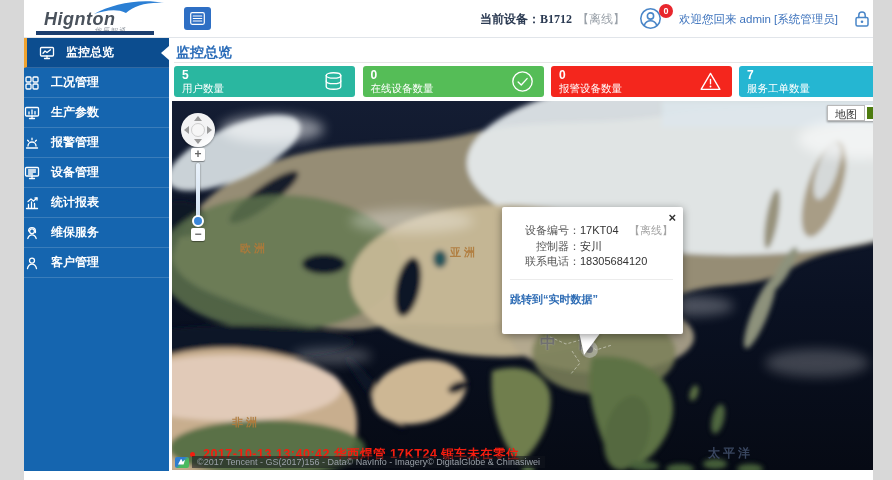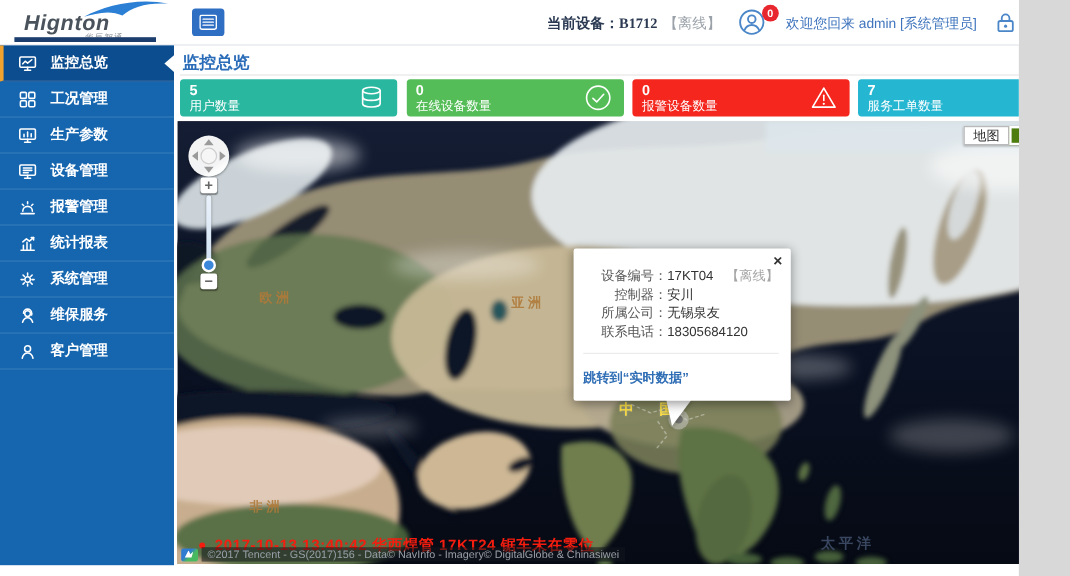--- a/index.html
+++ b/index.html
@@ -1,57 +1,57 @@
 <!DOCTYPE html>
 <html><head>
 <meta charset="utf-8">
 <style>
   * { box-sizing: border-box; margin: 0; padding: 0; }
   body { background:#d8d8d8; font-family:"Liberation Sans",sans-serif; }
-  .app { position:relative; width:849px; height:480px; background:#fff; overflow:hidden; }
+  .app { position:relative; width:849px; height:480px; background:#fff; overflow:hidden;margin-left:24px; }
 
   
   .header { position:absolute; left:0; top:0; width:892px; height:38px; background:#fff; border-bottom:1px solid #e1e5ea; z-index:5; }
   .logo { position:absolute; left:12px; top:1px; width:132px; height:36px; }
   .logo-text { position:absolute; left:8px; top:8px; font-size:18px; font-weight:bold; font-style:italic; color:#4a525c; letter-spacing:0.5px; }
   .logo-sub { position:absolute; left:58px; top:25px; font-size:7px; color:#8d949c; font-style:italic; letter-spacing:1px; }
   .logo-swoosh { position:absolute; left:52px; top:-1px; }
   .logo-bar { position:absolute; left:0px; top:30px; width:118px; height:4px; background:#1c3e6e; }
   .menu-btn { position:absolute; left:160px; top:7px; width:27px; height:23px; background:#2e6fc4; border-radius:3px; display:flex; align-items:center; justify-content:center; cursor:pointer; }
   .hdr-right { position:absolute; right:10px; top:0; height:38px; display:flex; align-items:center; gap:14px; }
   .cur-dev { font-size:12px; font-weight:bold; color:#2b3a52;font-family:Liberation Serif, serif; }
   .cur-dev .status { font-weight:normal; color:#9aa1a9; margin-left:2px; }
   .user-wrap { position:relative; width:26px; height:24px; cursor:pointer; }
   .badge { position:absolute; right:-8px; top:-3px; min-width:14px; height:14px; background:#e8262d; border-radius:8px; color:#fff; font-size:9px; font-weight:bold; text-align:center; line-height:14px; padding:0 3px; }
   .welcome { font-size:11.5px; color:#3f74bd; }
   .hdr-icon { width:20px; height:20px; cursor:pointer; }
 
   
   .sidebar { position:absolute; left:0; top:38px; width:145px; height:433px; background:#1565af; z-index:4; }
-  .side-item { position:relative; display:flex; align-items:center; gap:11px; height:30px; padding-left:15px; border-bottom:1px solid rgba(255,255,255,0.16); color:#fff; font-size:12px; font-weight:bold; cursor:pointer; }
+  .side-item { position:relative; display:flex; align-items:center; gap:11px; height:30px; border-bottom:1px solid rgba(255,255,255,0.16); color:#fff; font-size:12px; font-weight:bold; cursor:pointer; }
   .side-item.active { background:#0c4d8f; border-left:3px solid #f0a22e; padding-left:12px; }
   .side-item.active .notch { position:absolute; right:0; top:50%; margin-top:-7px; width:0; height:0; border-top:7px solid transparent; border-bottom:7px solid transparent; border-right:8px solid #ffffff; }
   .side-icon { width:16px; height:16px; flex:0 0 16px; }
 
   
   .page-title { position:absolute; left:152px; top:44px; font-size:14px; font-weight:bold; color:#2a6cb8; }
   .title-rule { position:absolute; left:150px; top:62px; width:736px; height:0; border-bottom:1px solid #e6e6e6; }
 
   .card { position:absolute; top:66px; height:31px; width:181px; border-radius:3px; color:#fff; }
   .card-num { position:absolute; left:8px; top:2px; font-size:12px; font-weight:bold; }
   .card-label { position:absolute; left:8px; top:16px; font-size:10.5px;text-align:right; }
   .card-icon { position:absolute; right:9px; top:3px; width:25px; height:25px; }
 
   
   .map { position:absolute; left:148px; top:101px; width:738px; height:369px; background:#0a101f; overflow:hidden; z-index:3; }
   .map svg.bg { position:absolute; left:0; top:0; }
 
   .map-label { position:absolute; font-weight:bold; pointer-events:none; }
   .lbl-continent { color:#b07a3a; font-size:11px; letter-spacing:3px; opacity:.9; }
-  .lbl-china { color:#fde047; font-size:12px; letter-spacing:9px; text-shadow:0 0 2px rgba(255,255,255,.35); }
+  .lbl-china { color:#737373; font-size:16px; letter-spacing:9px; text-shadow:0 0 2px rgba(255,255,255,.35); }
   .lbl-ocean { color:#39465f; font-size:12px; letter-spacing:3px; }
 
   .map-toggle { position:absolute; right:5px; top:4px; display:flex; font-size:11px; box-shadow:0 1px 2px rgba(0,0,0,.4); }
   .map-toggle .opt { padding:1px 7px; height:16px; line-height:14px; cursor:pointer; }
   .opt-map { background:#ffffff; color:#333; border:1px solid #b9b9b9; }
   .opt-sat { background:#4d7c0f; color:#fff; border:2px solid #ffffff; font-weight:bold; }
 
   .pan-ctl { position:absolute; left:9px; top:12px; width:34px; height:34px; background:rgba(255,255,255,.95); border-radius:50%; box-shadow:0 1px 2px rgba(0,0,0,.4); cursor:pointer; }
   .pan-inner { position:absolute; left:10px; top:10px; width:14px; height:14px; border:1px solid #cfcfcf; border-radius:50%; background:#f6f6f6; }
   .chev { position:absolute; width:0; height:0; }
@@ -164,53 +164,46 @@
       <svg class="side-icon" viewBox="0 0 16 16">
         <rect class="st" x="1.5" y="2.5" width="13" height="8.5" rx="1"></rect>
         <path class="st" d="M5 9 V7 M8 9 V5 M11 9 V6.5"></path>
         <path class="st" d="M5.5 13.5 h5 M8 11 v2.5"></path>
       </svg>
       <span>生产参数</span>
     </div>
 
     <div class="side-item">
       <svg class="side-icon" viewBox="0 0 16 16">
+        <path class="st" d="M4 11 a4 4 0 0 1 8 0"></path>
+        <path class="st" d="M2.5 13 h11"></path>
+        <path class="st" d="M8 3.2 v1.6 M3.6 5.2 l1.1 1.1 M12.4 5.2 l-1.1 1.1"></path>
+      </svg>
+      <span>报警管理</span>
+    </div>
+
+    <div class="side-item">
+      <svg class="side-icon" viewBox="0 0 16 16">
         <rect class="st" x="1.5" y="2.5" width="13" height="8.5" rx="1"></rect>
         <path class="st" d="M4.5 5 h7 M4.5 7 h7 M4.5 9 h4"></path>
         <path class="st" d="M5.5 13.5 h5 M8 11 v2.5"></path>
       </svg>
       <span>设备管理</span>
-    </div>
-
-    <div class="side-item">
-      <svg class="side-icon" viewBox="0 0 16 16">
-        <path class="st" d="M4 11 a4 4 0 0 1 8 0"></path>
-        <path class="st" d="M2.5 13 h11"></path>
-        <path class="st" d="M8 3.2 v1.6 M3.6 5.2 l1.1 1.1 M12.4 5.2 l-1.1 1.1"></path>
-      </svg>
-      <span>报警管理</span>
     </div>
 
     <div class="side-item">
       <svg class="side-icon" viewBox="0 0 16 16">
         <path class="st" d="M2.5 13.5 h11"></path>
         <path class="st" d="M4.5 13 V9.5 M7.5 13 V7 M10.5 13 V8.5"></path>
         <path class="st" d="M4 6.5 L7 4 L9.5 6 L13 3"></path>
         <path class="st" d="M13 5 V3 H11"></path>
       </svg>
       <span>统计报表</span>
     </div>
 
-    <div class="side-item">
-      <svg class="side-icon" viewBox="0 0 16 16">
-        <circle class="st" cx="8" cy="8" r="2.3"></circle>
-        <path class="st" d="M8 2.6 v1.8 M8 11.6 v1.8 M2.6 8 h1.8 M11.6 8 h1.8 M4.2 4.2 l1.2 1.2 M10.6 10.6 l1.2 1.2 M11.8 4.2 l-1.2 1.2 M5.4 10.6 l-1.2 1.2"></path>
-      </svg>
-      <span>系统管理</span>
-    </div>
 
     <div class="side-item">
       <svg class="side-icon" viewBox="0 0 16 16">
         <circle class="st" cx="8" cy="6.3" r="2.4"></circle>
         <path class="st" d="M3.8 13.5 C4.6 11 6.2 9.8 8 9.8 C9.8 9.8 11.4 11 12.2 13.5"></path>
         <path class="st" d="M4.6 6 a3.4 3.4 0 0 1 6.8 0"></path>
         <path class="st" d="M11.4 6.2 v1.4"></path>
       </svg>
       <span>维保服务</span>
     </div>
@@ -385,24 +378,20 @@
       <div class="pop-row">
         <span class="lbl">设备编号：</span>
         <span class="val">17KT04</span>
         <span class="extra">【离线】</span>
       </div>
       <div class="pop-row">
         <span class="lbl">控制器：</span>
         <span class="val">安川</span>
       </div>
       <div class="pop-row">
-        <span class="lbl">所属公司：</span>
-        <span class="val">无锡泉友</span>
-      </div>
-      <div class="pop-row">
         <span class="lbl">联系电话：</span>
         <span class="val">18305684120</span>
       </div>
       <div class="pop-divider"></div>
       <div class="pop-link">跳转到“实时数据”</div>
     </div>
 
     <div class="map-alert">
       <span class="alert-dot"></span>
       <span class="alert-text">2017-10-13 13:40:42 华西焊管 17KT24 锯车未在零位</span>

